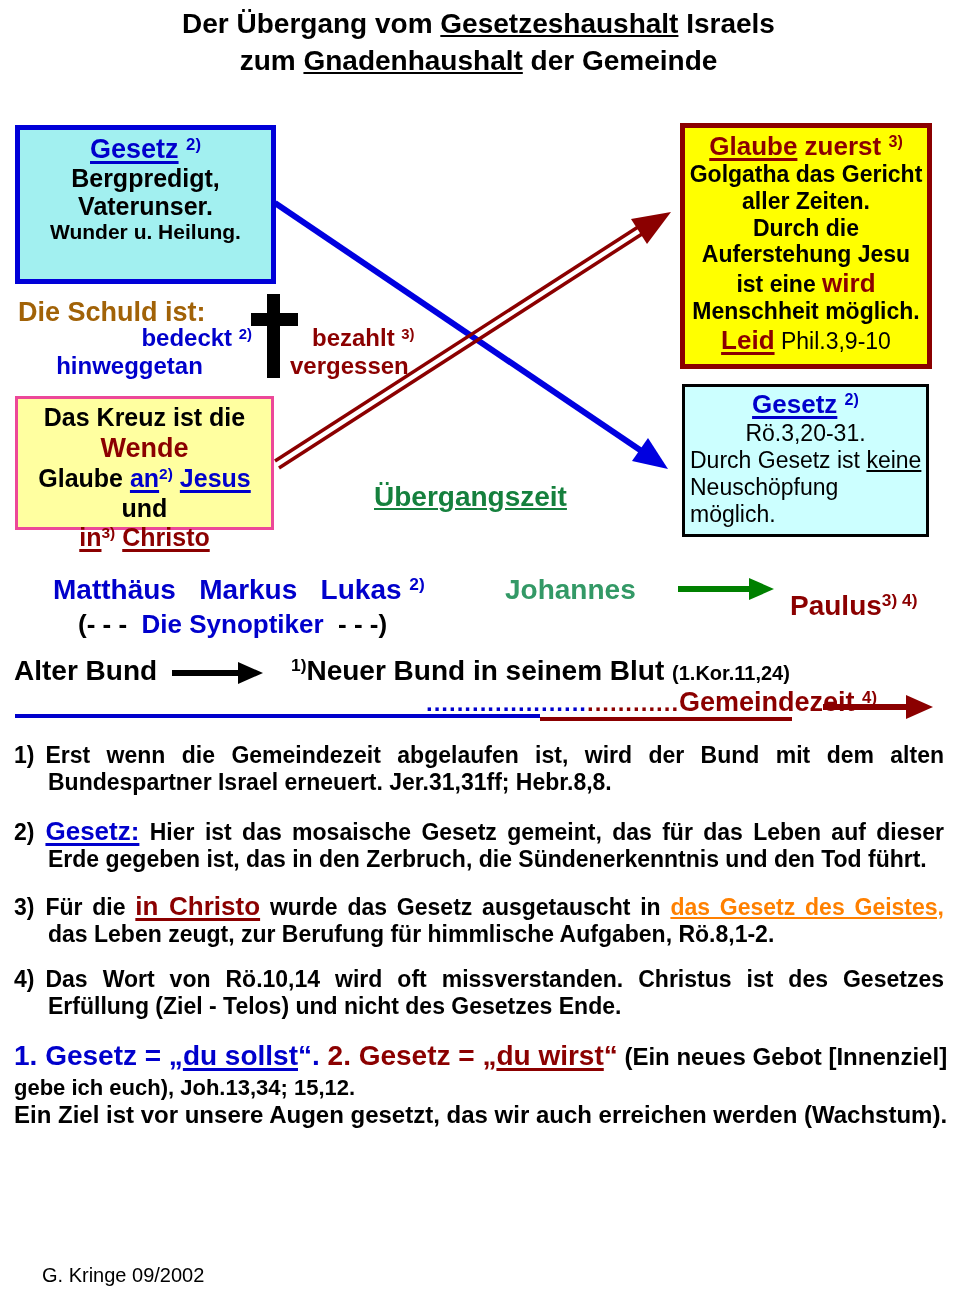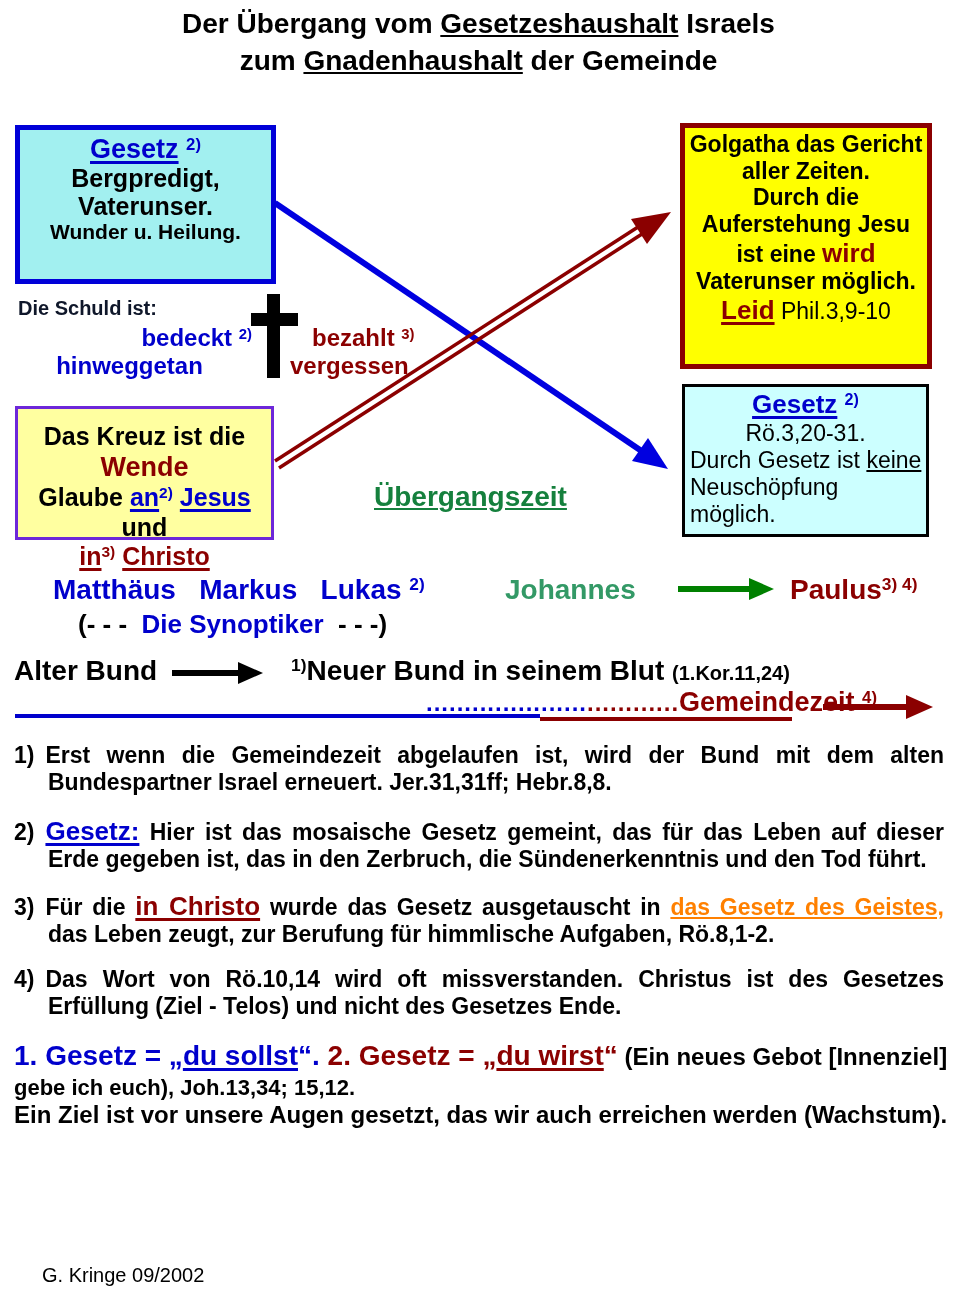--- a/index.html
+++ b/index.html
@@ -24,44 +24,44 @@
   .diagbox{box-sizing:border-box;text-align:center;}
   #box-gesetz-links{left:15px;top:125px;width:261px;height:159px;background:#a2f0f0;border:5px solid #0000d8;line-height:1.12;padding-top:4px;}
   #box-gesetz-links .h{font-size:27px;}
   #box-gesetz-links .l{font-size:25px;font-weight:bold;color:#000;}
   #box-gesetz-links .s{font-size:21px;color:#000;font-weight:bold;}
   #box-glaube{left:680px;top:123px;width:252px;height:246px;background:#ffff00;border:5px solid #8b0000;line-height:1.16;padding-top:3px;}
   #box-glaube .h{font-size:26px;}
   #box-glaube .l{font-size:23px;font-weight:bold;color:#000;}
   #box-glaube .em{font-size:26px;}
   #box-glaube .ref{font-size:23px;font-weight:normal;color:#000;}
-  #box-kreuz{left:15px;top:406px;width:259px;height:134px;background:#ffffa0;border:3px solid #6d28d9;line-height:1.18;padding-top:13px;}
+  #box-kreuz{left:15px;top:396px;width:259px;height:134px;background:#ffffa0;border:3px solid #ec4899;line-height:1.18;padding-top:4px;}
   #box-kreuz .l1{font-size:25px;font-weight:bold;color:#000;}
   #box-kreuz .l2{font-size:27px;font-weight:bold;}
   #box-kreuz .l3{font-size:25px;font-weight:bold;}
   #box-gesetz-rechts{left:682px;top:384px;width:247px;height:153px;background:#ccffff;border:3px solid #000;line-height:1.18;padding-top:2px;}
   #box-gesetz-rechts .h{font-size:26px;}
   #box-gesetz-rechts .l{font-size:23px;color:#000;font-weight:normal;}
   #box-gesetz-rechts .left{text-align:left;padding-left:5px;}
 
   
-  #schuld-label{left:18px;top:297px;font-size:20px;font-weight:bold;color:#0f172a;}
+  #schuld-label{left:18px;top:297px;font-size:27px;font-weight:bold;color:#a16207;}
   #bedeckt{left:0px;top:324px;width:252px;text-align:right;font-size:24px;font-weight:bold;}
   #bezahlt{left:312px;top:324px;font-size:24px;font-weight:bold;}
   #hinweggetan{left:0px;top:352px;width:259px;text-align:center;font-size:24px;font-weight:bold;}
   #vergessen{left:290px;top:352px;font-size:24px;font-weight:bold;}
   .crossbar{background:#000;}
 
   #uebergangszeit{left:374px;top:481px;font-size:28px;font-weight:bold;color:#15803d;}
 
   
   #gospels{left:0;top:574px;width:957px;height:32px;font-size:28px;font-weight:bold;}
   #synoptics{left:53px;top:0;}
   #johannes{left:505px;top:0;}
-  #paulus{left:790px;top:0;}
+  #paulus{left:790px;top:16px;}
   #synoptiker{left:78px;top:35px;font-size:26px;font-weight:bold;color:#000;}
 
   
   #alter-bund{left:14px;top:655px;font-size:28px;font-weight:bold;color:#000;}
   #neuer-bund{left:291px;top:655px;font-size:28px;font-weight:bold;color:#000;}
   #neuer-bund .ref{font-size:20px;}
 
   
   #gemeindezeit-line{left:426px;top:687px;font-size:27px;font-weight:bold;white-space:nowrap;}
   #gemeindezeit-line .dots{font-size:24px;letter-spacing:1px;}
@@ -129,26 +129,27 @@
   </div>
 
   <div id="box-gesetz-links" class="abs diagbox">
     <div class="h b blue"><span class="u">Gesetz</span> <span class="sup">2)</span></div>
     <div class="l">Bergpredigt,</div>
     <div class="l">Vaterunser.</div>
     <div class="s">Wunder u. Heilung.</div>
   </div>
 
   <div id="box-glaube" class="abs diagbox">
+    <div class="h b dred"><span class="u">Glaube</span><span> zuerst </span><span class="sup">3)</span></div>
     <div class="l">Golgatha das Gericht</div>
     <div class="l">aller Zeiten.</div>
     <div class="l">Durch die</div>
     <div class="l">Auferstehung Jesu</div>
     <div class="l"><span>ist eine </span><span class="em b dred">wird</span></div>
-    <div class="l">Vaterunser möglich.</div>
+    <div class="l">Menschheit möglich.</div>
     <div class="l"><span class="em b dred u">Leid</span><span class="ref"> Phil.3,9-10</span></div>
   </div>
 
   <div id="schuld-label" class="abs">Die Schuld ist:</div>
   <div id="bedeckt" class="abs blue"><span>bedeckt </span><span class="sup">2)</span></div>
   <div id="bezahlt" class="abs dred"><span>bezahlt </span><span class="sup">3)</span></div>
   <div id="hinweggetan" class="abs blue">hinweggetan</div>
   <div id="vergessen" class="abs dred">vergessen</div>
   <div class="abs crossbar" style="left:267px;top:294px;width:13px;height:84px;"></div>
   <div class="abs crossbar" style="left:251px;top:313px;width:47px;height:13px;"></div>

